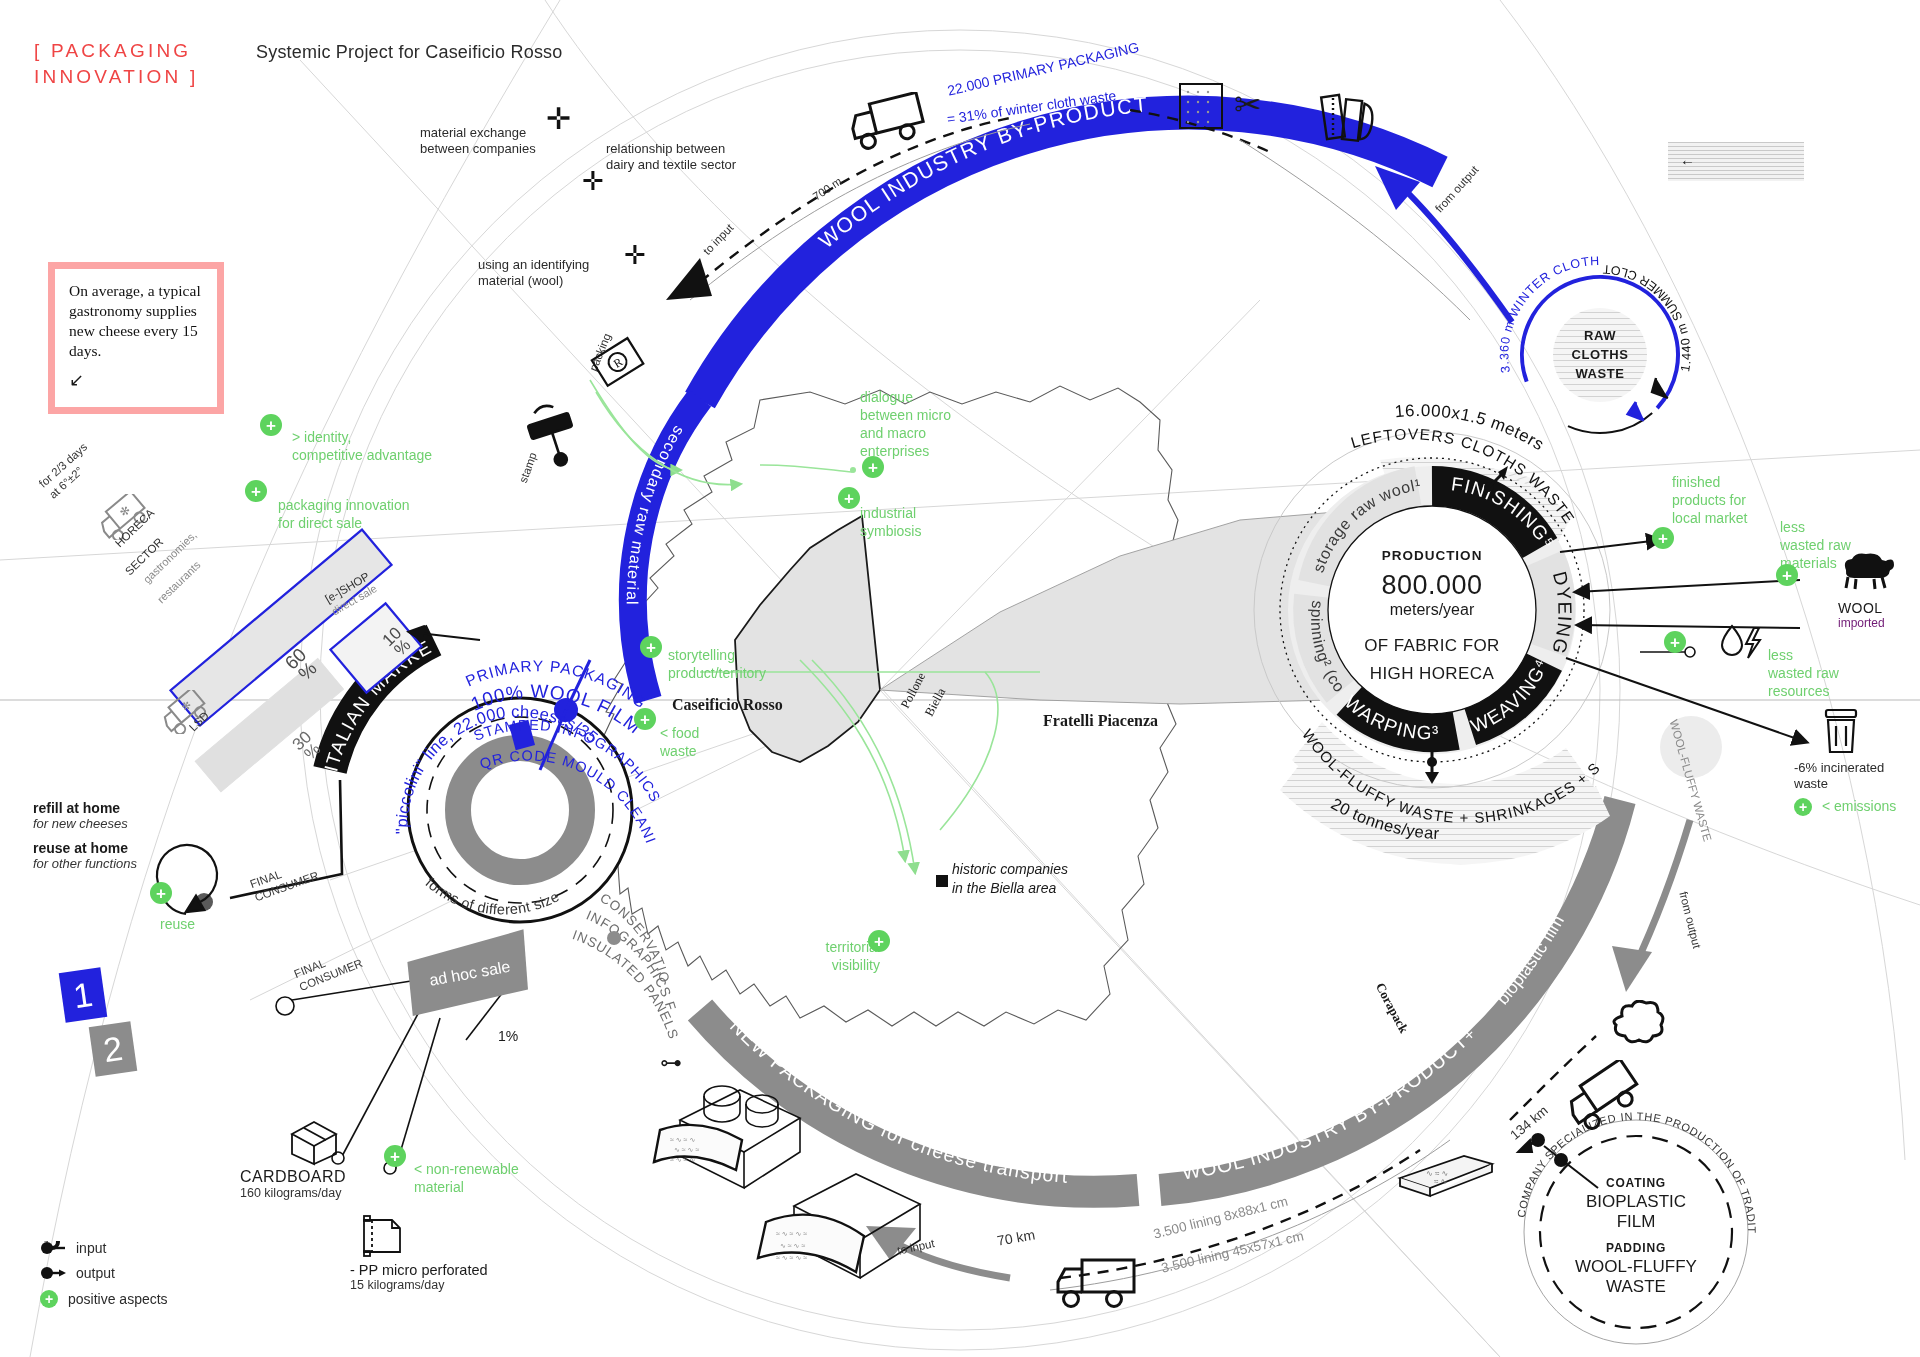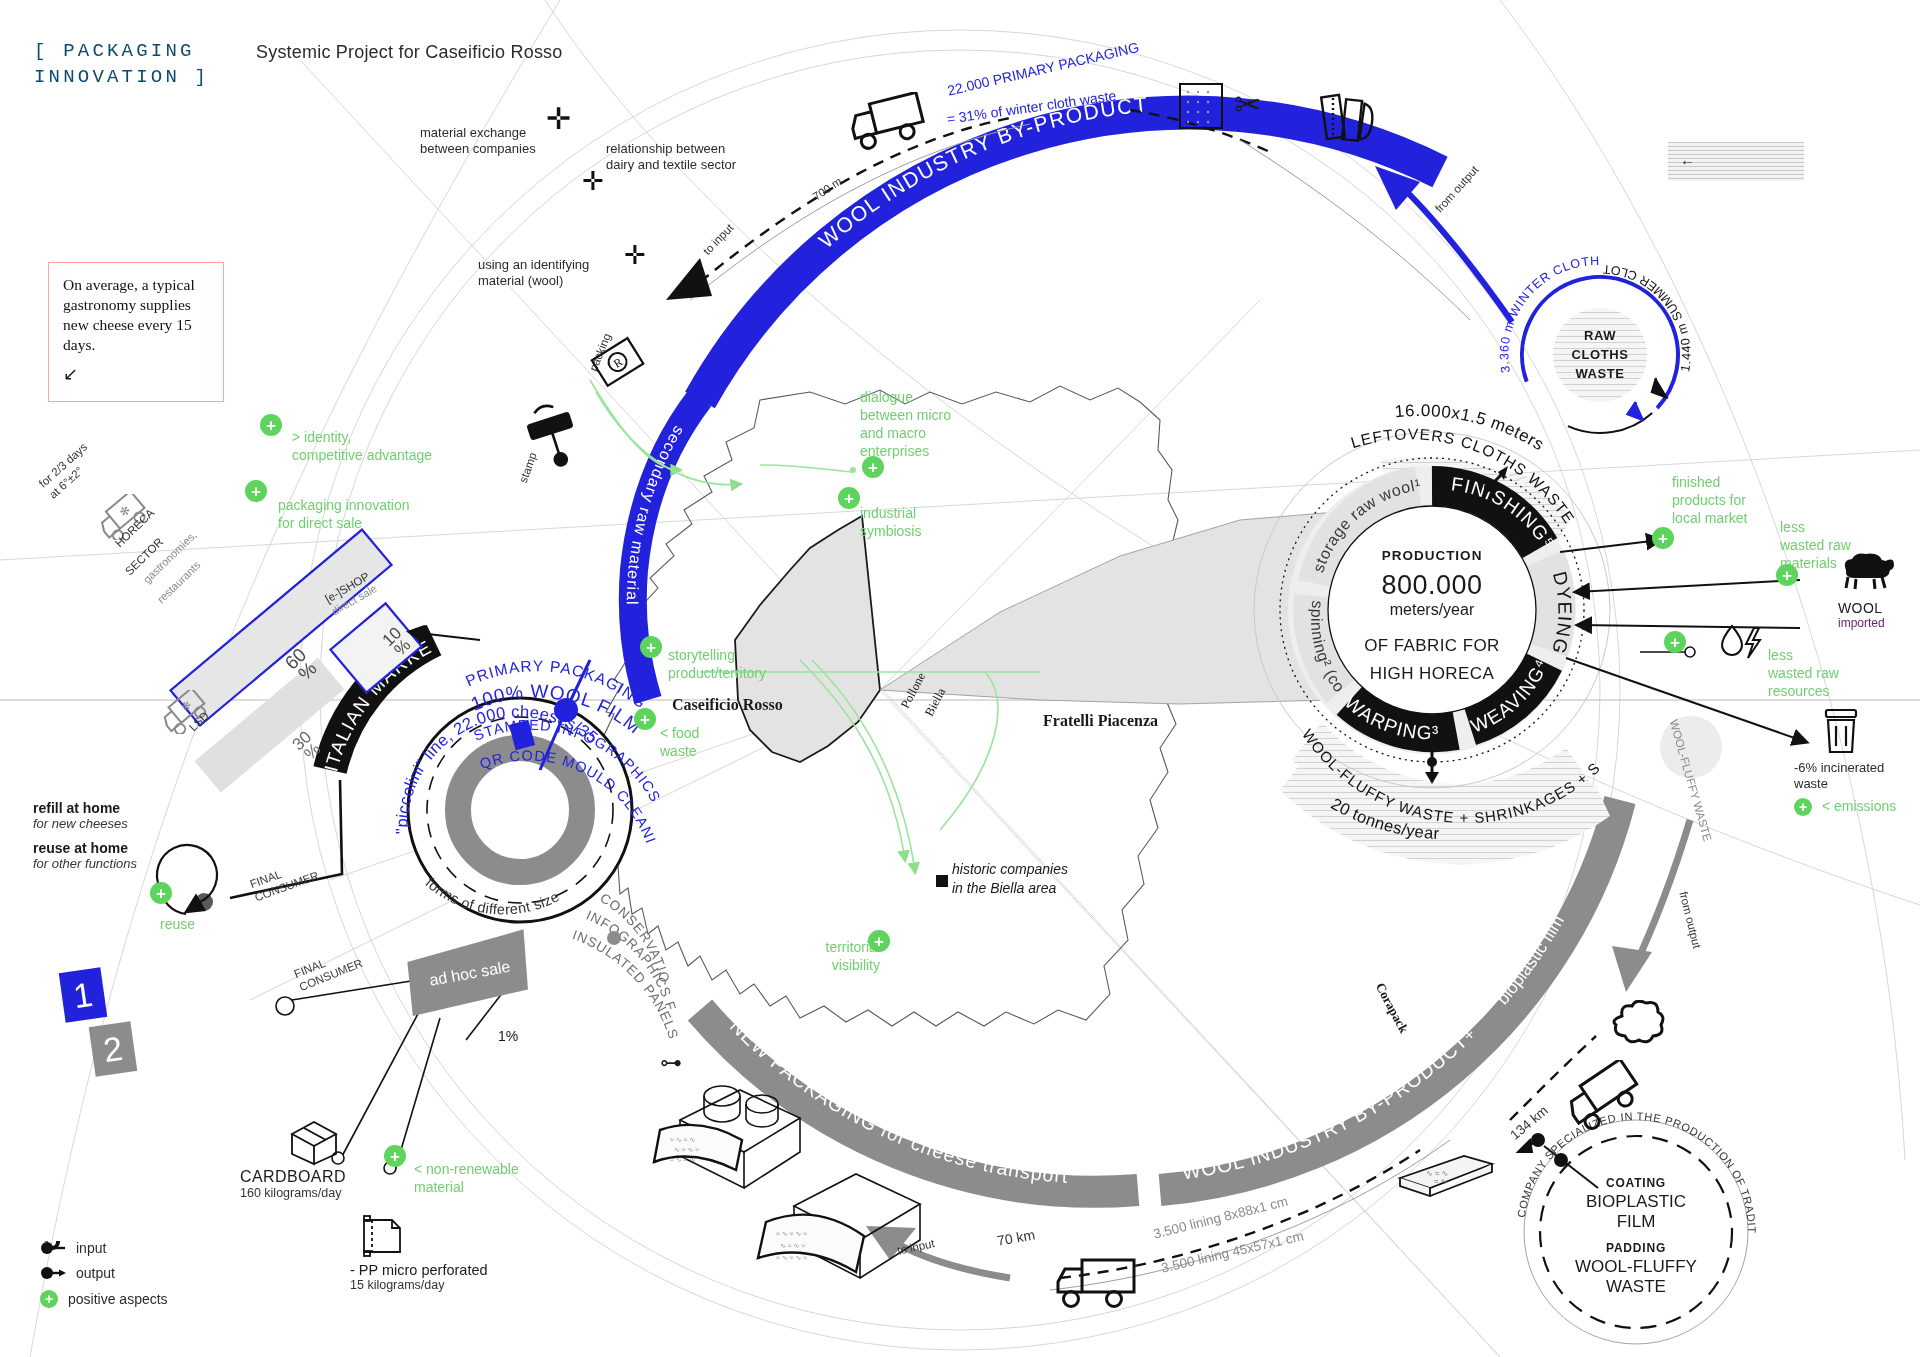--- a/index.html
+++ b/index.html
@@ -5,36 +5,36 @@
   * { box-sizing: border-box; }
   html, body { margin:0; padding:0; background:#ffffff; }
   body {
     width:1920px; height:1357px; position:relative; overflow:hidden;
     font-family:"Liberation Sans", sans-serif; color:#1a1a1a;
   }
   #stage { position:absolute; inset:0; }
   svg.layer { position:absolute; left:0; top:0; width:1920px; height:1357px; overflow:visible; }
   .abs { position:absolute; }
   .t-title {
-    font-family:Liberation Mono, monospace;
-    font-size:19px; letter-spacing:3.2px; line-height:26px; color:#0c4a6e;
+    font-family:Liberation Sans, sans-serif;
+    font-size:19px; letter-spacing:3.2px; line-height:26px; color:#ef4444;
   }
   .t-sub { font-size:18px; color:#2b2b2b; letter-spacing:.2px; }
   .t-note {
     font-family:"Liberation Serif", serif; font-size:15.5px; line-height:20px; color:#111;
   }
   .t-small { font-size:13px; line-height:16px; color:#2b2b2b; }
   .t-tiny { font-size:11.5px; line-height:14px; color:#333; }
   .blue  { color:#2222dd; }
   .grey  { color:#8a8a8a; }
   .t-green { color:#6fd06f; font-size:14px; line-height:17px; }
 
   
   .notebox {
-    border:1px solid #fca5a5; background:#fff; padding:12px 14px 16px 14px;
+    border:7px solid #fca5a5; background:#fff; padding:12px 14px 16px 14px;
   }
   .hatchbox {
     background:
       repeating-linear-gradient(180deg,#c9c9c9 0 1px,#f2f2f2 1px 4px);
     padding:10px 12px 14px 12px;
   }
 
   
   .plus {
     width:22px;height:22px;border-radius:50%;background:#5ed35e;

